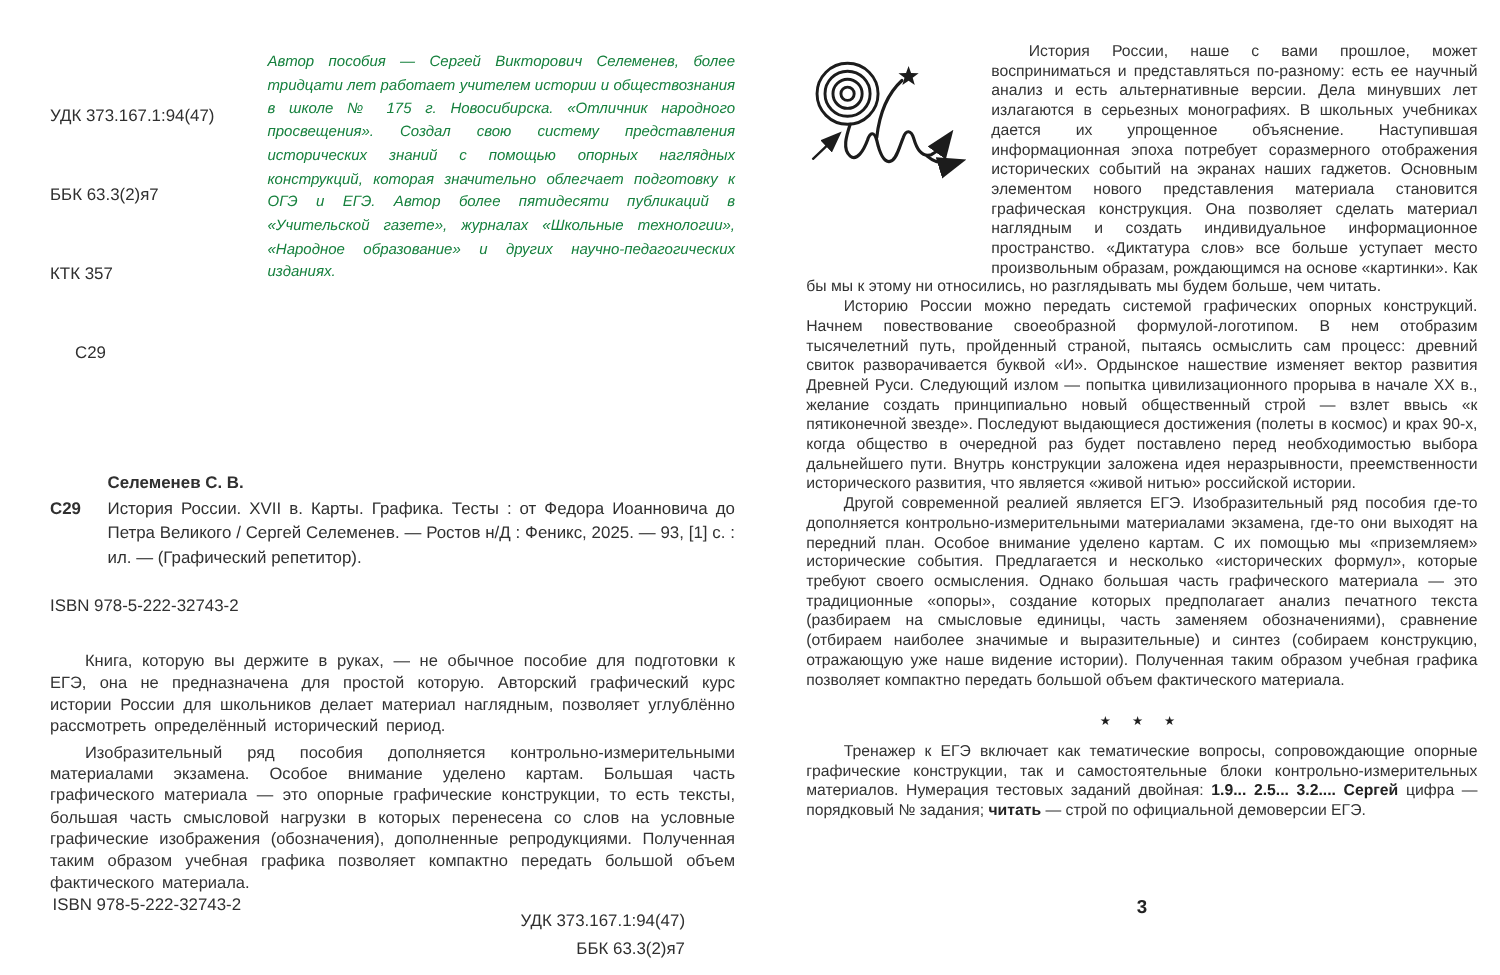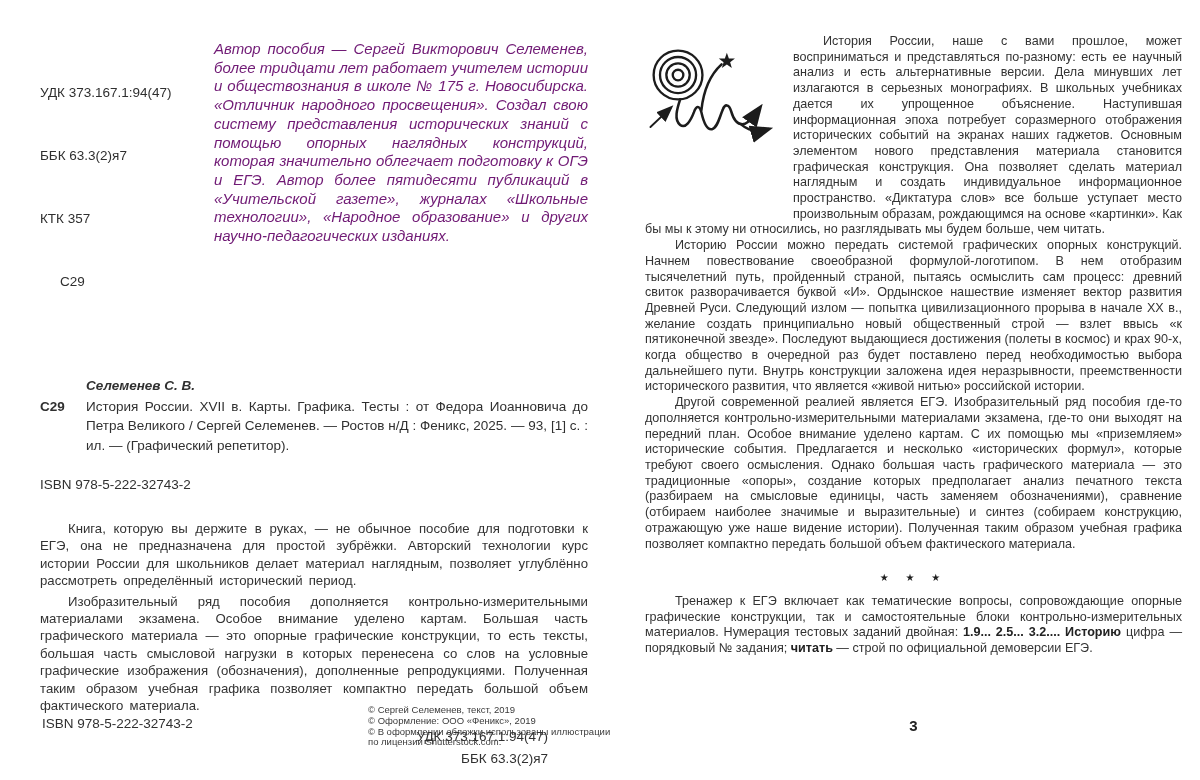--- a/index.html
+++ b/index.html
@@ -8,25 +8,25 @@
     font-family:"Liberation Sans","DejaVu Sans",sans-serif; color:#333;
     overflow:hidden;
   }
 
   
   .page-left { position:absolute; left:40px; top:40px; width:548px; }
   .codes-author { display:flex; gap:14px; }
   .codes { width:160px; flex:none; font-size:13.5px; line-height:21px; color:#2f2f2f; white-space:pre; }
   .codes .indent { padding-left:20px; }
   .author-note {
-    flex:1; font-style:italic; font-size:15px; line-height:18.7px;
-    text-align:justify; color:#701a75;
+    flex:1; font-style:italic; font-size:12px; line-height:18.7px;
+    text-align:justify; color:#15803d;
   }
   .bib { margin-top:42px; font-size:13.5px; line-height:19.5px; color:#303030; }
-  .bib-author { font-weight:bold; margin-left:46px;font-style:italic; }
+  .bib-author { font-weight:bold; margin-left:46px; }
   .bib-row { display:flex; margin-top:1px; }
   .bib-code { width:46px; flex:none; font-weight:bold; }
   .bib-entry { flex:1; text-align:justify; }
   .isbn-top { margin-top:22px; font-size:13.5px; color:#303030; }
   .annotation { margin-top:28px; font-size:13.2px; line-height:17.4px; text-align:justify; color:#333; }
   .annotation p { margin:0 0 3px; text-indent:28px; word-spacing:2.5px; }
   .codes-bottom { margin-top:12px; text-align:right; padding-right:40px; font-size:13.5px; line-height:22px; color:#303030; }
   .isbn-bottom { position:absolute; left:42px; top:716px; font-size:13.5px; color:#303030; }
   .copyright { position:absolute; left:368px; top:705px; font-size:9.5px; line-height:10.8px; color:#3a3a3a; }
 
@@ -65,38 +65,32 @@
       <div class="bib-author">Селеменев С. В.</div>
       <div class="bib-row">
         <div class="bib-code">С29</div>
         <div class="bib-entry">История России. XVII в. Карты. Графика. Тесты : от Федора Иоанновича до Петра Великого / Сергей Селеменев.  — Ростов н/Д : Феникс, 2025. — 93, [1] с. : ил. — (Графический репетитор).</div>
       </div>
     </div>
 
     <div class="isbn-top">ISBN 978-5-222-32743-2</div>
 
     <div class="annotation">
-      <p>Книга, которую вы держите в руках, — не обычное пособие для подготовки к ЕГЭ, она не предназначена для простой зубрёжки. Авторский технологии курс истории России для школьников делает материал наглядным, позволяет углублённо рассмотреть определённый исторический период.</p>
+      <p>Книга, которую вы держите в руках, — не обычное пособие для подготовки к ЕГЭ, она не предназначена для простой которую. Авторский графический курс истории России для школьников делает материал наглядным, позволяет углублённо рассмотреть определённый исторический период.</p>
       <p>Изобразительный ряд пособия дополняется контрольно-измерительными материалами экзамена. Особое внимание уделено картам. Большая часть графического материала — это опорные графические конструкции, то есть тексты, большая часть смысловой нагрузки в которых перенесена со слов на условные графические изображения (обозначения), дополненные репродукциями. Полученная таким образом учебная графика позволяет компактно передать большой объем фактического материала.</p>
     </div>
 
     <div class="codes-bottom">
       <div>УДК 373.167.1:94(47)</div>
       <div>ББК 63.3(2)я7</div>
     </div>
   </div>
 
   <div class="isbn-bottom">ISBN 978-5-222-32743-2</div>
 
-  <div class="copyright">
-    <div>© Сергей Селеменев, текст, 2019</div>
-    <div>© Оформление: ООО «Феникс», 2019</div>
-    <div>© В оформлении обложки использованы иллюстрации</div>
-    <div>по лицензии Shutterstock.com.</div>
-  </div>
 
   <div class="page-right">
 
 
     <div class="preface-body">
 
       <div class="doodle-float">
         <svg width="134" height="104" viewBox="0 0 126 98" fill="none" xmlns="http://www.w3.org/2000/svg">
           <defs>
             <marker id="arw" markerWidth="9" markerHeight="8" refX="7" refY="4" orient="auto">
@@ -119,19 +113,19 @@
           <path d="M5 82 L24 64" stroke="#1c1c1c" stroke-width="1.8" stroke-linecap="round" marker-end="url(#arw)"></path>
         </svg>
       </div>
 
       <p>История России, наше с вами прошлое, может восприниматься и представляться по-разному: есть ее научный анализ и есть альтернативные версии. Дела минувших лет излагаются в серьезных монографиях. В школьных учебниках дается их упрощенное объяснение. Наступившая информационная эпоха потребует соразмерного отображения исторических событий на экранах наших гаджетов. Основным элементом нового представления материала становится графическая конструкция. Она позволяет сделать материал наглядным и создать индивидуальное информационное пространство. «Диктатура слов» все больше уступает место произвольным образам, рождающимся на основе «картинки». Как бы мы к этому ни относились, но разглядывать мы будем больше, чем читать.</p>
       <p>Историю России можно передать системой графических опорных конструкций. Начнем повествование своеобразной формулой-логотипом. В нем отобразим тысячелетний путь, пройденный страной, пытаясь осмыслить сам процесс: древний свиток разворачивается буквой «И». Ордынское нашествие изменяет вектор развития Древней Руси. Следующий излом — попытка цивилизационного прорыва в начале XX в., желание создать принципиально новый общественный строй — взлет ввысь «к пятиконечной звезде». Последуют выдающиеся достижения (полеты в космос) и крах 90-х, когда общество в очередной раз будет поставлено перед необходимостью выбора дальнейшего пути. Внутрь конструкции заложена идея неразрывности, преемственности исторического развития, что является «живой нитью» российской истории.</p>
       <p>Другой современной реалией является ЕГЭ. Изобразительный ряд пособия где-то дополняется контрольно-измерительными материалами экзамена, где-то они выходят на передний план. Особое внимание уделено картам. С их помощью мы «приземляем» исторические события. Предлагается и несколько «исторических формул», которые требуют своего осмысления. Однако большая часть графического материала — это традиционные «опоры», создание которых предполагает анализ печатного текста (разбираем на смысловые единицы, часть заменяем обозначениями), сравнение (отбираем наиболее значимые и выразительные) и синтез (собираем конструкцию, отражающую уже наше видение истории). Полученная таким образом учебная графика позволяет компактно передать большой объем фактического материала.</p>
 
       <div class="separator">★ ★ ★</div>
 
-      <p><span>Тренажер к ЕГЭ включает как тематические вопросы, сопровождающие опорные графические конструкции, так и самостоятельные блоки контрольно-измерительных материалов. Нумерация тестовых заданий двойная: </span><b>1.9... 2.5... 3.2....</b><span> </span><b>Историю</b><span> цифра — порядковый № задания; </span><b>читать</b><span> — строй по официальной демоверсии ЕГЭ.</span></p>
+      <p><span>Тренажер к ЕГЭ включает как тематические вопросы, сопровождающие опорные графические конструкции, так и самостоятельные блоки контрольно-измерительных материалов. Нумерация тестовых заданий двойная: </span><b>1.9... 2.5... 3.2....</b><span> </span><b>Сергей</b><span> цифра — порядковый № задания; </span><b>читать</b><span> — строй по официальной демоверсии ЕГЭ.</span></p>
     </div>
   </div>
 
   <div class="page-num">3</div>
 
 </div>
 
 </body></html>

